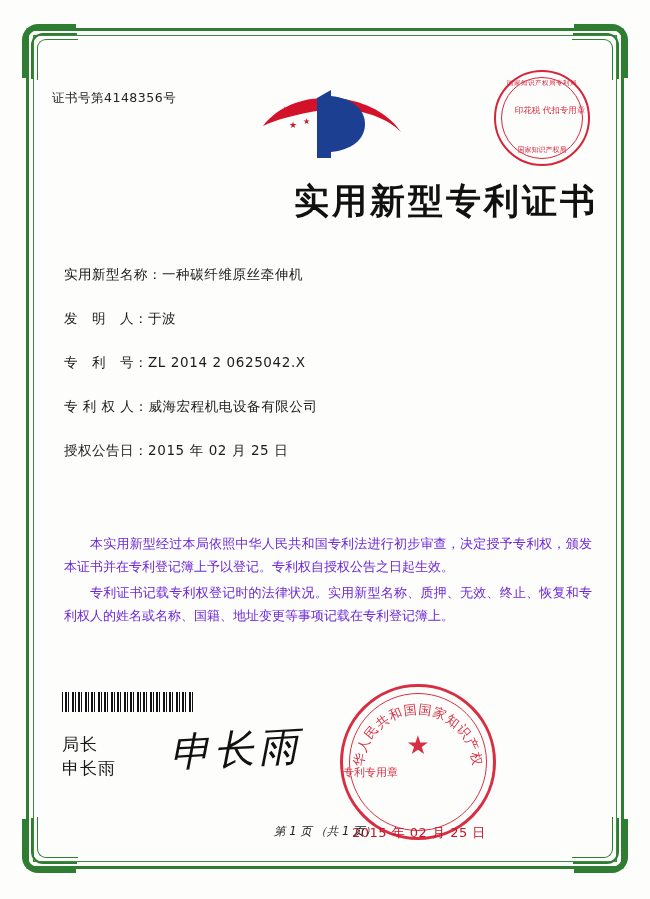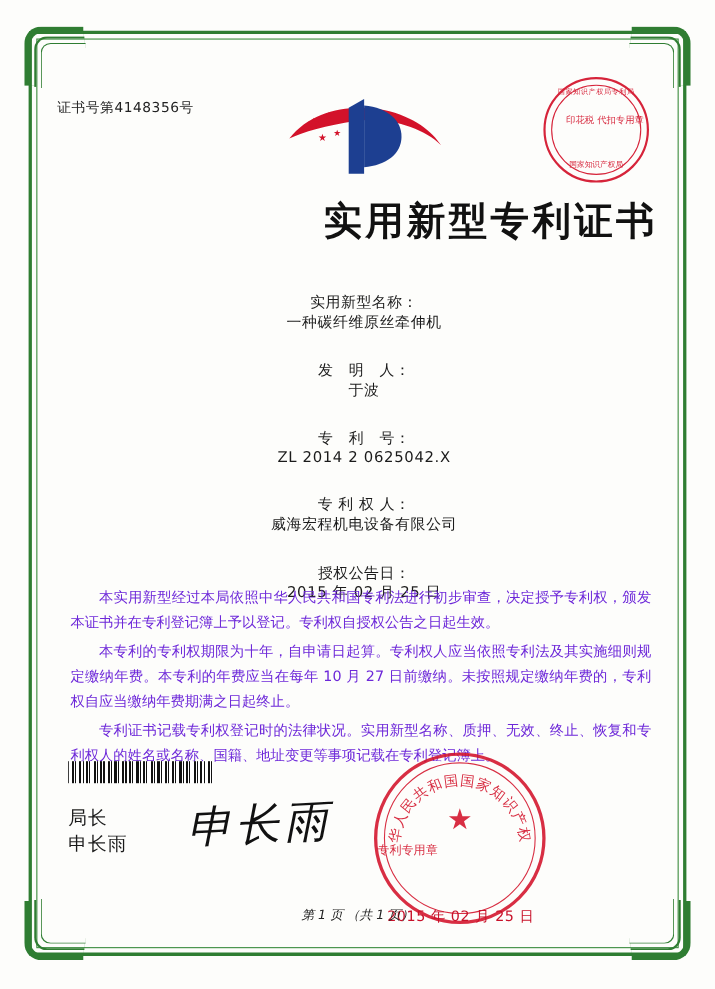--- a/index.html
+++ b/index.html
@@ -159,26 +159,25 @@
   }
 
   .fields {
     position: absolute;
     left: 12px;
     right: 0;
     top: 210px;
   }
   .field-row {
     display: flex;
-    align-items: center;
+    align-items: flex-start;
     margin-bottom: 26px;
     font-size: 13.5px;
     color: #1b1b1b;
     font-family: "DejaVu Sans", sans-serif;
-    flex-direction: column;
   }
   .field-label {
     white-space: pre;
     letter-spacing: 0.5px;
   }
   .field-value {
     letter-spacing: 0.6px;
   }
 
   .paragraphs {
@@ -383,21 +382,20 @@
         <span class="field-value">威海宏程机电设备有限公司</span>
       </div>
       <div class="field-row">
         <span class="field-label">授权公告日：</span>
         <span class="field-value">2015 年 02 月 25 日</span>
       </div>
     </div>
 
     <div class="paragraphs">
       <p>本实用新型经过本局依照中华人民共和国专利法进行初步审查，决定授予专利权，颁发本证书并在专利登记簿上予以登记。专利权自授权公告之日起生效。</p>
-      <p>本专利的专利权期限为十年，自申请日起算。专利权人应当依照专利法及其实施细则规定缴纳年费。本专利的年费应当在每年 10 月 27 日前缴纳。未按照规定缴纳年费的，专利权自应当缴纳年费期满之日起终止。</p>
       <p>专利证书记载专利权登记时的法律状况。实用新型名称、质押、无效、终止、恢复和专利权人的姓名或名称、国籍、地址变更等事项记载在专利登记簿上。</p>
     </div>
 
     <div class="barcode"></div>
 
     <div class="sig-block">
       <div>局长</div>
       <div>申长雨</div>
     </div>
 

